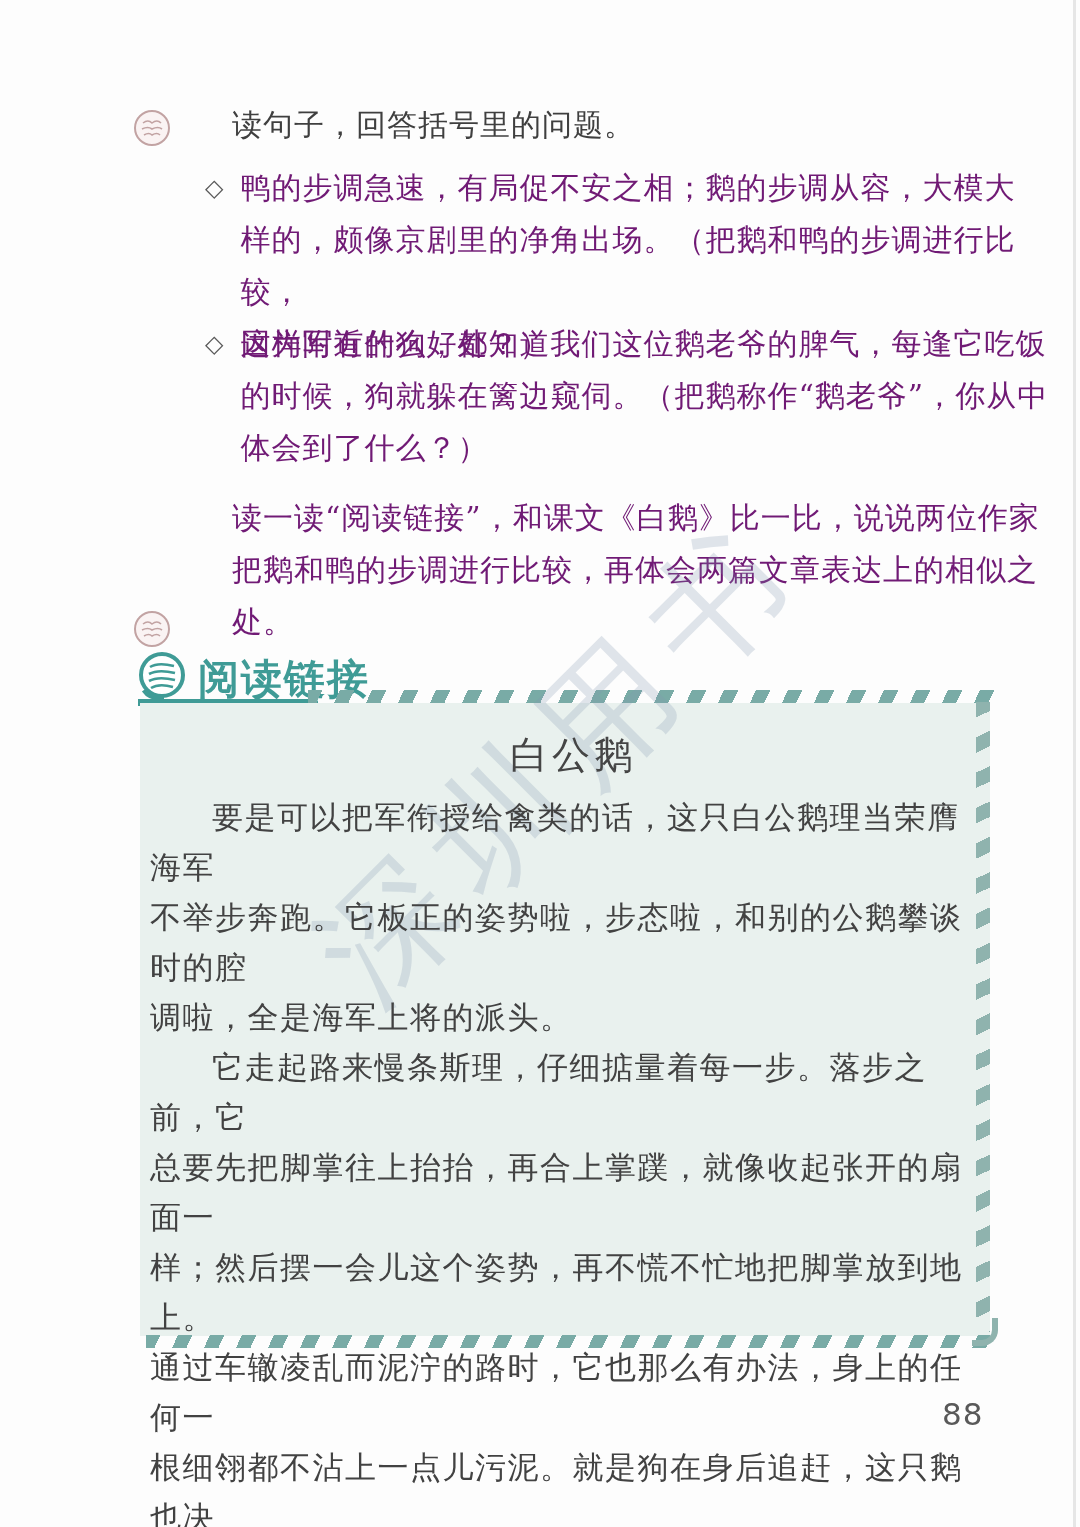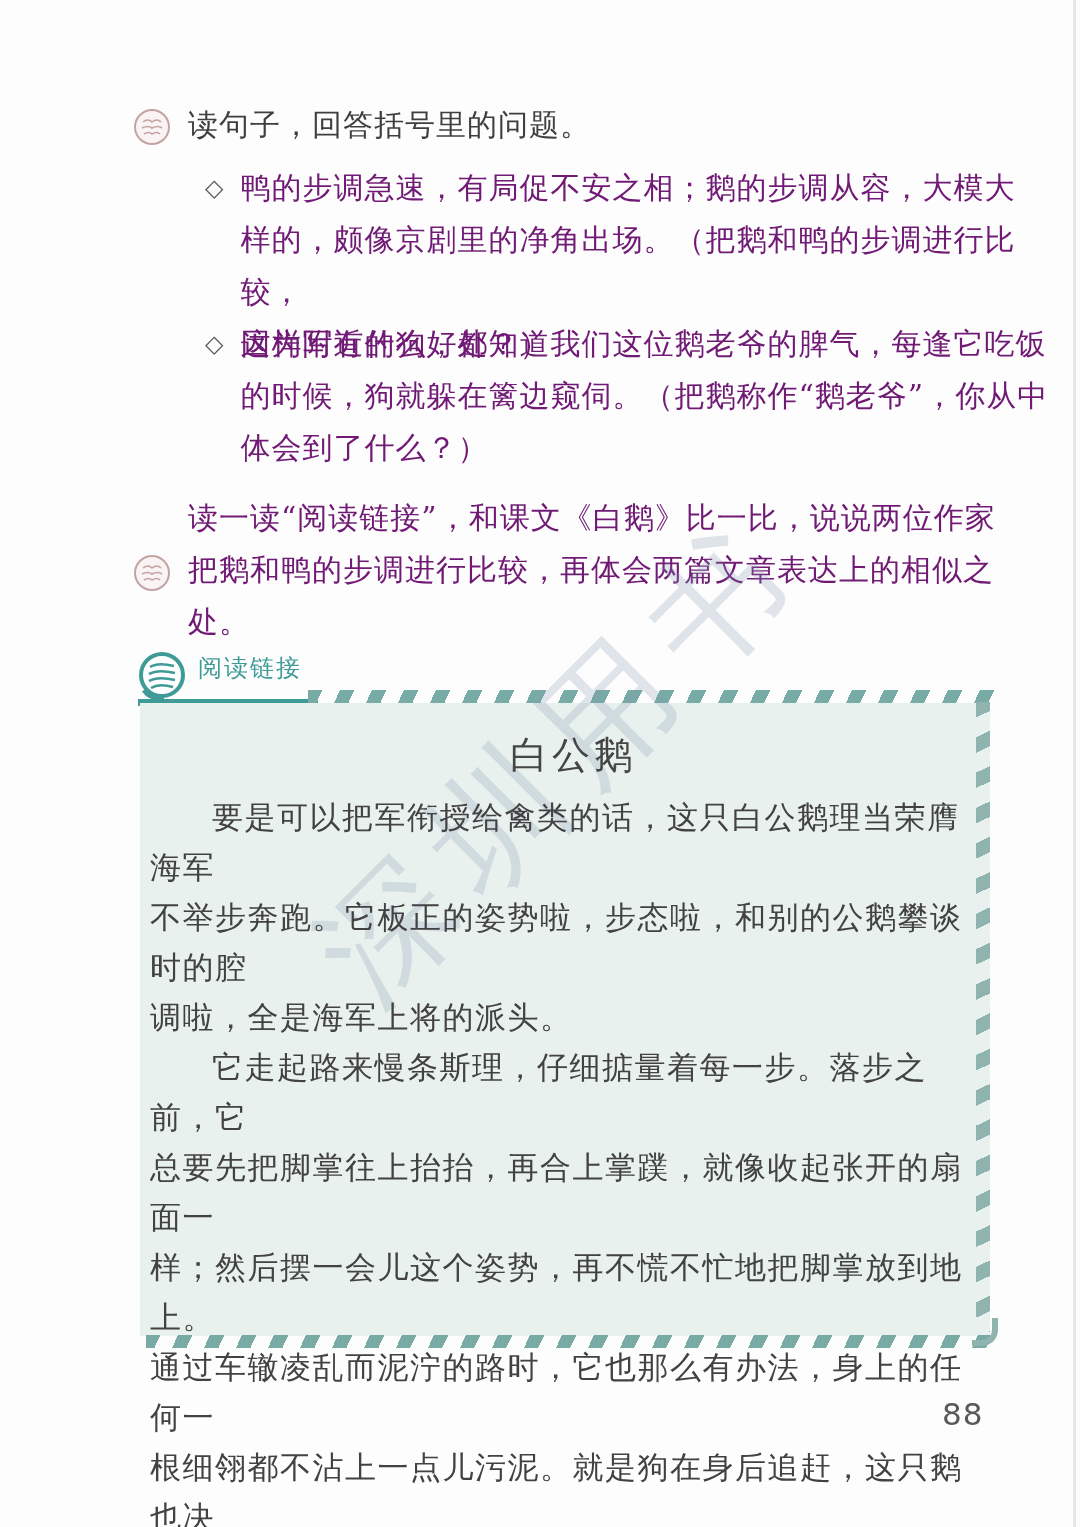--- a/index.html
+++ b/index.html
@@ -10,21 +10,21 @@
     font-family:"DejaVu Serif","Liberation Serif",serif;
     color:#404040;
     overflow:hidden;
   }
   .scan-edge {
     position:absolute; right:4px; top:0; width:3px; height:100%;
     background:#e6e6e6;
   }
 
   
-  .ex-row { position:absolute; display:flex; align-items:center; }
+  .ex-row { position:absolute; display:flex; align-items:flex-end;gap:44px; }
   .seal { width:38px; height:38px; flex:0 0 38px; }
   .ex-text {
     font-size:30px; line-height:44px; letter-spacing:1px;
     color:#3f3f3f; margin-left:17px; margin-top:-3px;
   }
   .diamond-item { position:absolute; left:205px; display:flex; }
   .diamond-mark {
     font-family:"DejaVu Sans","Liberation Sans",sans-serif;
     font-size:24px; color:#5a5a5a; line-height:52px; margin-right:17px;
   }
@@ -34,21 +34,21 @@
     width:810px;
   }
   .b2-text { margin-left:17px; margin-top:-6px; width:830px; }
 
   
   .rl-label { position:absolute; left:136px; top:648px; }
   .rl-icon { position:absolute; left:0; top:2px; }
   .rl-title {
     position:absolute; left:62px; top:4px;
     font-family:"DejaVu Sans","Liberation Sans",sans-serif;
-    font-size:24px; font-weight:normal; letter-spacing:2px;
+    font-size:41px; font-weight:bold; letter-spacing:2px;
     color:#3f9b96; white-space:nowrap;
   }
   .rl-underline {
     position:absolute; left:2px; top:51px; width:180px; height:7px;
     background:#3f9b96; border-radius:0 4px 4px 0;
   }
 
   
   .rbox { position:absolute; left:140px; top:690px; width:868px; height:662px; }
   .rbox-bg {

